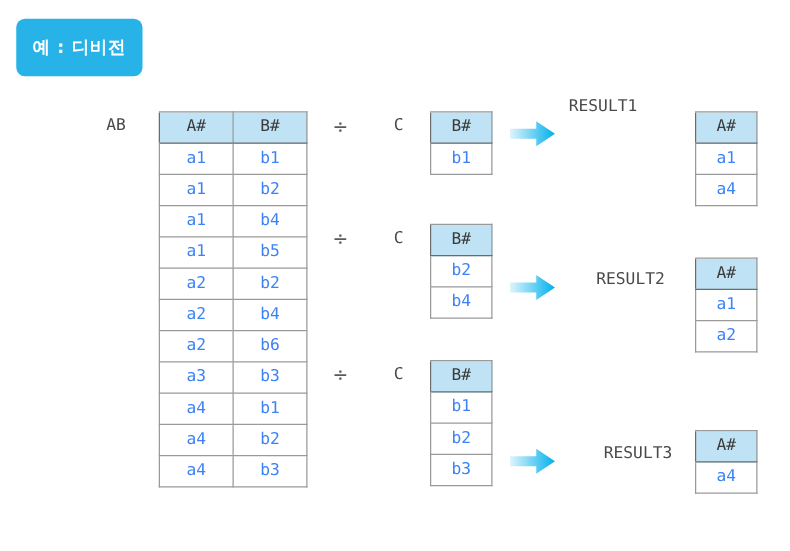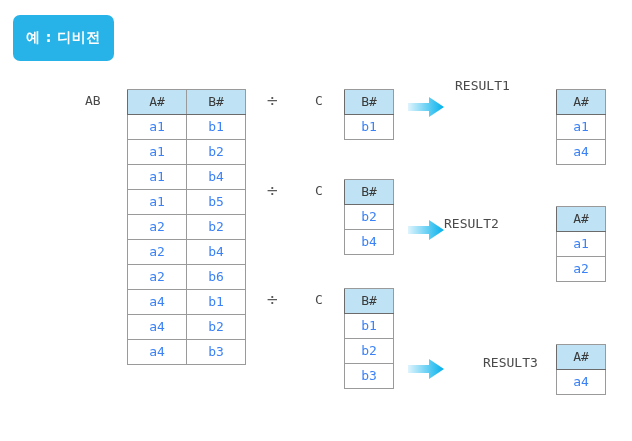--- a/index.html
+++ b/index.html
@@ -89,21 +89,21 @@
     font-family: "DejaVu Sans Mono", "Liberation Mono", monospace;
     font-size: 13px;
     color: #4a4a4a;
     white-space: nowrap;
   }
   #label-ab   { left: 85px;  top: 93px; }
   #label-c-1  { left: 315px; top: 93px; }
   #label-c-2  { left: 315px; top: 183px; }
   #label-c-3  { left: 315px; top: 292px; }
   #label-result-1 { left: 455px; top: 78px; }
-  #label-result-2 { left: 444px; top: 216px; text-align: right; }
+  #label-result-2 { left: 477px; top: 216px; text-align: right; }
   #label-result-3 { left: 455px; top: 355px; padding-left: 28px; }
 
   
   .divide-op {
     position: absolute;
     font-family: "DejaVu Sans", "Liberation Sans", sans-serif;
     font-size: 15px;
     color: #5a5a5a;
     white-space: nowrap;
   }
@@ -156,20 +156,24 @@
       <td>a2</td>
       <td>b2</td>
     </tr>
     <tr>
       <td>a2</td>
       <td>b4</td>
     </tr>
     <tr>
       <td>a2</td>
       <td>b6</td>
+    </tr>
+    <tr>
+      <td>a3</td>
+      <td>b3</td>
     </tr>
     <tr>
       <td>a4</td>
       <td>b1</td>
     </tr>
     <tr>
       <td>a4</td>
       <td>b2</td>
     </tr>
     <tr>

